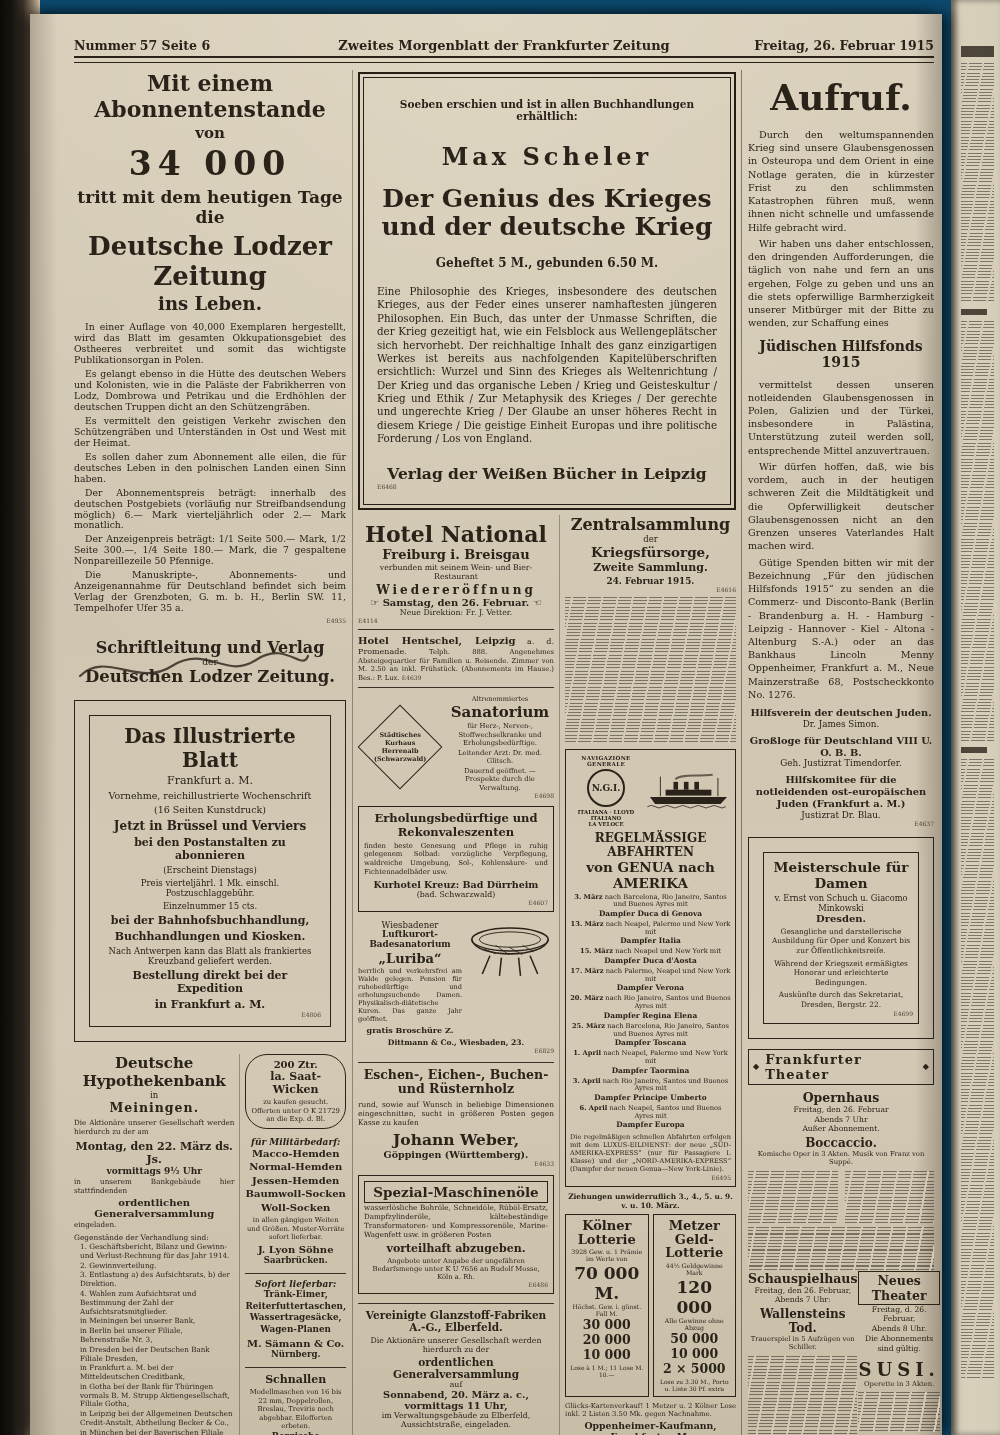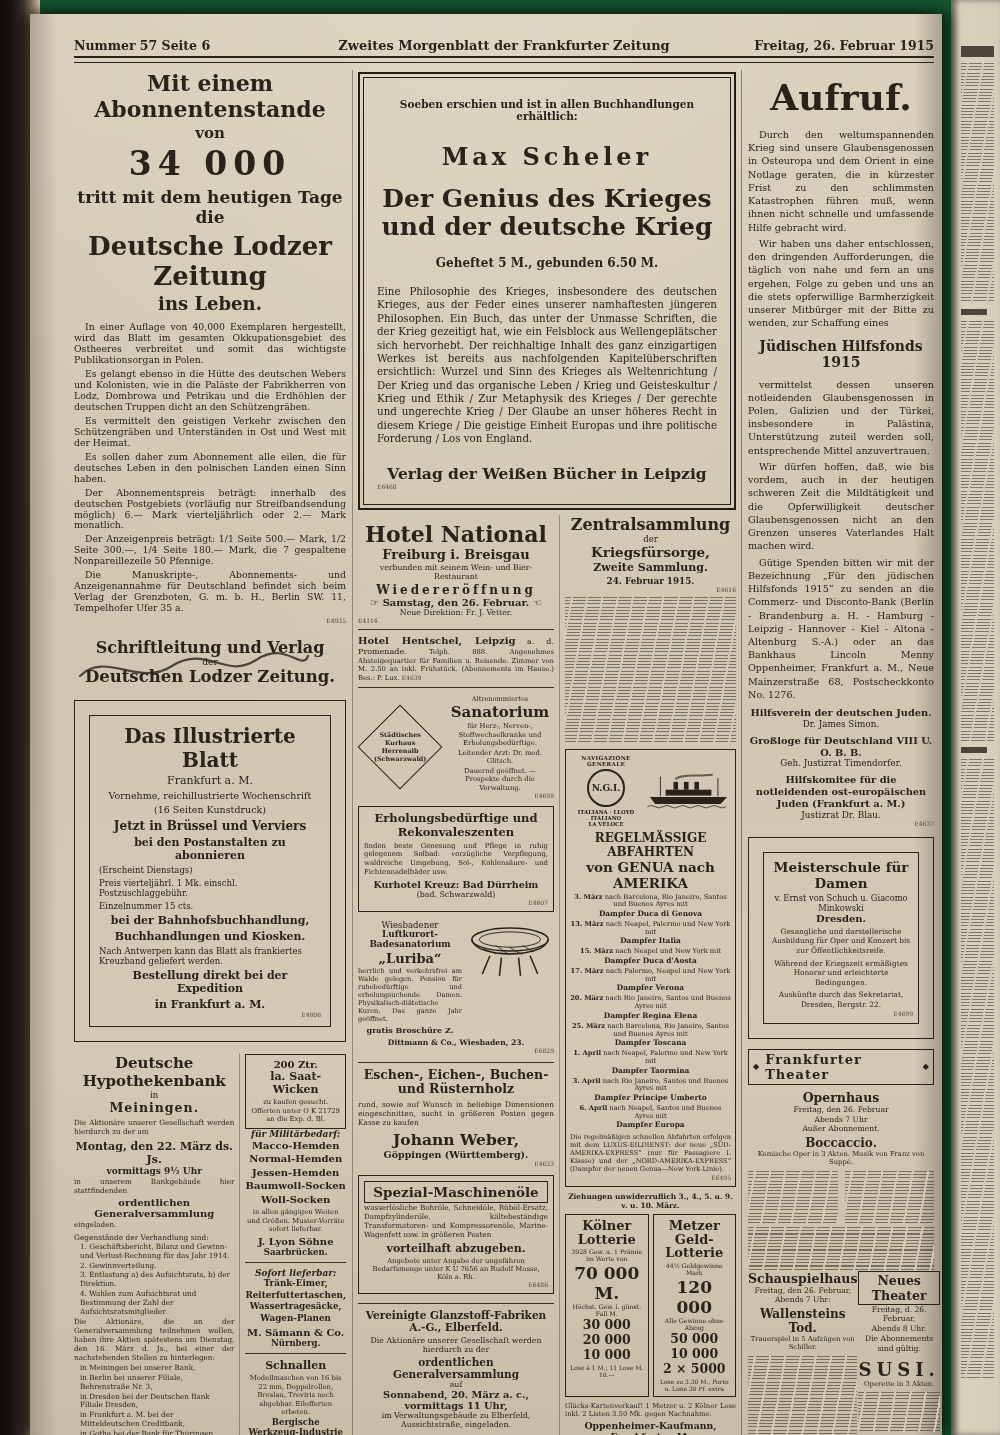--- a/index.html
+++ b/index.html
@@ -1,18 +1,18 @@
 <!DOCTYPE html>
 <html><head>
 <meta charset="utf-8">
 <style>
   html,body{margin:0;padding:0;}
   body{width:1000px;height:1435px;overflow:hidden;background:#14110d;
        font-family:"DejaVu Serif",serif;color:#2a231a;}
-  .stage{position:relative;width:1000px;height:1435px;background:#14532d;}
+  .stage{position:relative;width:1000px;height:1435px;background:#0c4a6e;}
   
   .edge-left{position:absolute;left:0;top:0;width:40px;height:100%;z-index:1;
     background:linear-gradient(to right,#0c0a08,#191511 30%,#3a3128 58%,#857660 80%,#b5a78d 93%,#cfc5b0);}
   
   .page{position:absolute;left:30px;top:14px;width:912px;height:1421px;z-index:2;overflow:hidden;
     padding:24px 8px 0 44px;box-sizing:border-box;
     background:
       linear-gradient(to right, rgba(70,58,44,.28), rgba(0,0,0,0) 3%),
       linear-gradient(to right, rgba(0,0,0,0) 97%, rgba(60,50,38,.3)),
       radial-gradient(130% 90% at 50% 0%, rgba(255,250,232,.22), rgba(0,0,0,0) 60%),
@@ -72,38 +72,38 @@
   .lz-s1{font-size:16px;font-weight:bold;text-align:center;}
   .lz-s2{font-size:9px;text-align:center;}
   .lz-s3{font-size:16.5px;font-weight:bold;text-align:center;}
 
   
   .il{margin-top:14px;}
   .il-t{font-size:20px;font-weight:bold;text-align:center;}
   .il-s{font-size:11px;text-align:center;margin-top:2px;}
   .il-d{font-size:9.5px;text-align:center;margin-top:3px;}
   .il-b1{font-size:12px;font-weight:bold;text-align:center;margin-top:4px;}
-  .il-sm{font-size:8.5px;margin-top:3px;}
+  .il-sm{font-size:8.5px;text-align:center;margin-top:3px;}
   .il-b2{font-size:11px;font-weight:bold;text-align:center;margin-top:3px;}
 
   
   .c1-bottom{display:flex;margin-top:12px;}
   .hy{width:168px;padding-right:5px;box-sizing:border-box;}
   .sa-stack{flex:1;border-left:1px solid rgba(80,66,48,.45);padding-left:5px;box-sizing:border-box;}
   .hy-t{font-size:15px;font-weight:bold;text-align:center;}
   .hy-in{font-size:8.5px;text-align:center;}
   .hy-city{font-size:12.5px;font-weight:bold;text-align:center;letter-spacing:1px;margin-bottom:4px;}
   .hy-p{font-size:7.2px;line-height:1.22;text-align:justify;margin:2px 0;}
   .hy-date{font-size:11px;font-weight:bold;text-align:center;margin-top:3px;}
   .hy-time{font-size:9px;font-weight:bold;text-align:center;}
   .hy-gv{font-size:10px;font-weight:bold;text-align:center;margin:2px 0;}
   .hy-ah{font-size:7.4px;margin-top:3px;}
   .hy-li{font-size:7.2px;line-height:1.22;margin:1px 0 1px 6px;text-align:left;}
 
-  .sa{}
+  .sa{margin-bottom:8px;border-radius:22px;}
   .sa-box{border:1px solid #2a231a;padding:4px;}
   .sa-t1{font-size:10px;font-weight:bold;text-align:center;}
   .sa-t2{font-size:11px;font-weight:bold;text-align:center;}
   .sa-b{font-size:6.8px;line-height:1.25;text-align:center;margin-top:2px;}
   .mil-h{font-size:9px;font-weight:bold;font-style:italic;text-align:center;}
   .mil-i{font-size:10px;font-weight:bold;text-align:center;line-height:1.35;}
   .firm{font-size:10px;font-weight:bold;text-align:center;margin-top:2px;}
   .firm-s{font-size:8.5px;font-weight:bold;text-align:center;}
   .oel-l{font-size:8.6px;font-weight:bold;text-align:center;line-height:1.3;}
 
@@ -343,21 +343,20 @@
             <div class="hy-gv">ordentlichen Generalversammlung</div>
             <p class="hy-p c">eingeladen.</p>
             <div class="hy-ah">Gegenstände der Verhandlung sind:</div>
             <div>
 
             <div class="hy-li">1. Geschäftsbericht, Bilanz und Gewinn- und Verlust-Rechnung für das Jahr 1914.</div>
                 <div class="hy-li">2. Gewinnverteilung.</div>
                 <div class="hy-li">3. Entlastung a) des Aufsichtsrats, b) der Direktion.</div>
                 <div class="hy-li">4. Wahlen zum Aufsichtsrat und Bestimmung der Zahl der Aufsichtsratsmitglieder.</div>
               </div>
-            <p class="hy-p">Die Aktionäre, die an der Generalversammlung teilnehmen wollen, haben ihre Aktien spätestens am Dienstag, den 16. März d. Js., bei einer der nachstehenden Stellen zu hinterlegen:</p>
             <div>
 
             <div class="hy-li">in Meiningen bei unserer Bank,</div>
                 <div class="hy-li">in Berlin bei unserer Filiale, Behrenstraße Nr. 3,</div>
                 <div class="hy-li">in Dresden bei der Deutschen Bank Filiale Dresden,</div>
                 <div class="hy-li">in Frankfurt a. M. bei der Mitteldeutschen Creditbank,</div>
                 <div class="hy-li">in Gotha bei der Bank für Thüringen vormals B. M. Strupp Aktiengesellschaft, Filiale Gotha,</div>
                 <div class="hy-li">in Leipzig bei der Allgemeinen Deutschen Credit-Anstalt, Abtheilung Becker &amp; Co.,</div>
                 <div class="hy-li">in München bei der Bayerischen Filiale der Deutschen Bank und bei Herrn Georg Münzing,</div>
               </div>

